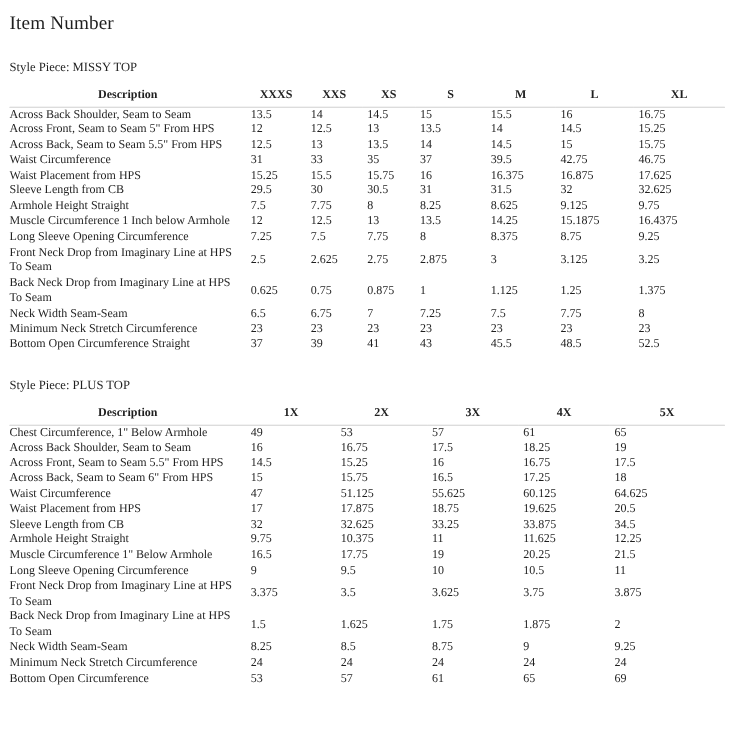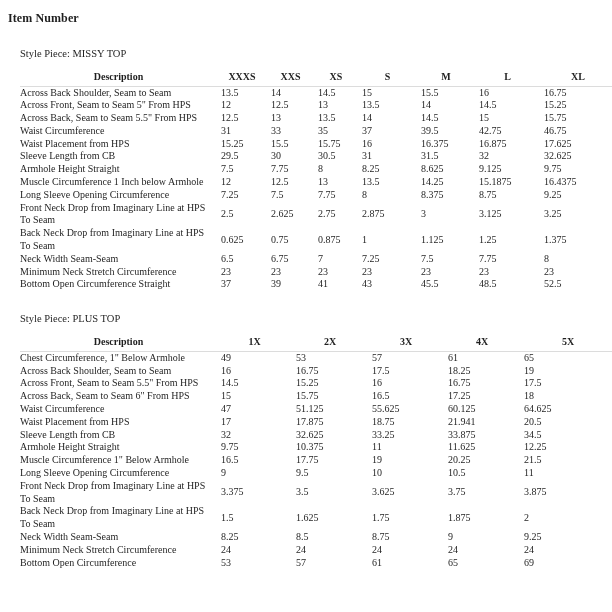--- a/index.html
+++ b/index.html
@@ -11,22 +11,22 @@
     width: 612px;
     height: 612px;
     overflow: hidden;
     font-family: "Liberation Serif", "DejaVu Serif", serif;
     color: #1f1f1f;
   }
   .page {
     padding: 6px 8px 0 8px;
   }
   .doc-title {
-    font-size: 12px;
-    font-weight: bold;
+    font-size: 16px;
+    font-weight: normal;
     margin: 5px 0 0 0;
     letter-spacing: 0.1px;
   }
   .style-piece {
     font-size: 10.5px;
     margin: 22px 0 11px 0;
   }
   table.spec-table {
     border-collapse: collapse;
     table-layout: fixed;
@@ -42,21 +42,21 @@
   table.spec-table td {
     text-align: left;
     vertical-align: middle;
     padding: 0 2px 0 4px;
     line-height: 1.28;
   }
   table.spec-table td.desc {
     padding-left: 0;
   }
   .section {
-    margin: 12px;
+    margin: 0;
   }
 </style>
 </head>
 <body>
 
 <div class="page">
 
   <div class="doc-title">Item Number</div>
 
   <div class="section">
@@ -289,21 +289,21 @@
             <td>51.125</td>
             <td>55.625</td>
             <td>60.125</td>
             <td>64.625</td>
           </tr>
           <tr>
             <td class="desc">Waist Placement from HPS</td>
             <td>17</td>
             <td>17.875</td>
             <td>18.75</td>
-            <td>21.941</td>
+            <td>19.625</td>
             <td>20.5</td>
           </tr>
           <tr>
             <td class="desc">Sleeve Length from CB</td>
             <td>32</td>
             <td>32.625</td>
             <td>33.25</td>
             <td>33.875</td>
             <td>34.5</td>
           </tr>

